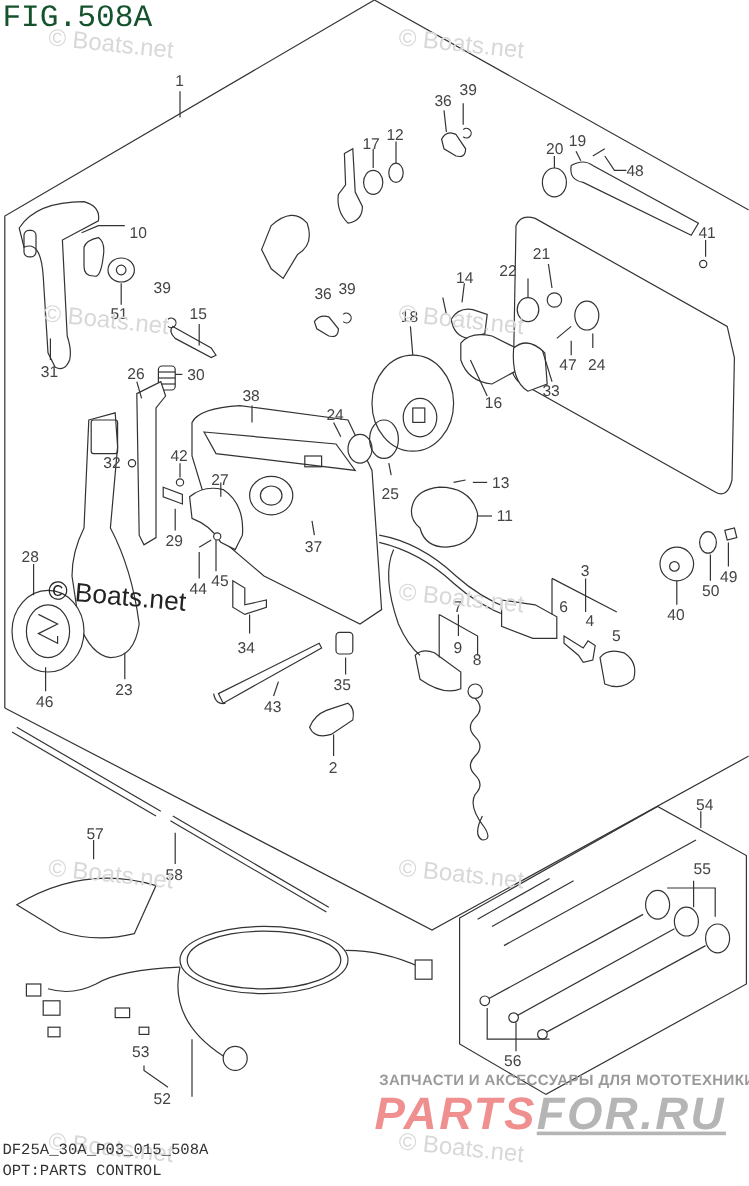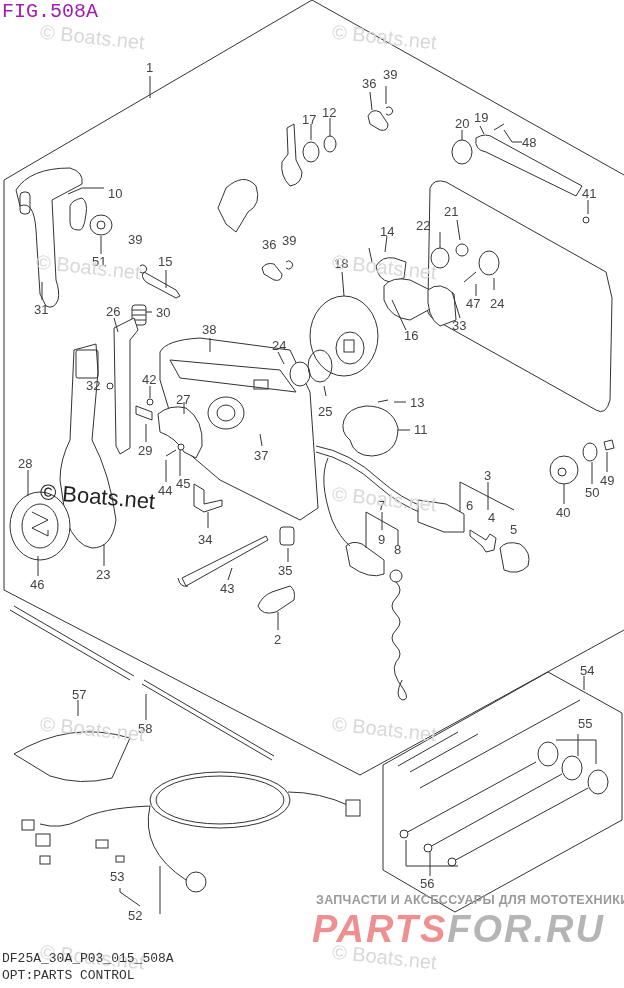--- a/index.html
+++ b/index.html
@@ -1,27 +1,27 @@
 <!DOCTYPE html>
 <html><head>
 <meta charset="utf-8">
 <style>
   html, body { margin: 0; padding: 0; background: #ffffff; }
   body { width: 624px; height: 988px; position: relative; overflow: hidden; font-family: "Liberation Mono", "DejaVu Sans Mono", monospace; }
   #canvas { position: absolute; left: 0; top: 0; width: 624px; height: 988px; }
-  .fig-title { position: absolute; left: 2px; top: 0px; font-family: "Liberation Mono", "DejaVu Sans Mono", monospace; font-size: 20px; color: #a21caf; letter-spacing: 0px; }
+  .fig-title { position: absolute; left: 2px; top: 0px; font-family: "Liberation Mono", "DejaVu Sans Mono", monospace; font-size: 26px; color: #14532d; letter-spacing: 0px; }
   .foot { position: absolute; left: 2px; font-family: "Liberation Mono", "DejaVu Sans Mono", monospace; font-size: 13px; color: #333; }
   .foot.l1 { top: 951px; }
   .foot.l2 { top: 968px; }
   .wm { position: absolute; font-family: "Liberation Sans", sans-serif; font-size: 20px; color: #d8d8d8; transform: rotate(6deg); white-space: nowrap; }
   .wm.dark { color: #222; font-size: 22px; transform: rotate(5deg); }
   .ru-line { position: absolute; left: 316px; top: 893px; font-family: "Liberation Sans", sans-serif; font-weight: bold; font-size: 12.5px; color: #9a9a9a; letter-spacing: 0.3px; white-space: nowrap; }
   .ru-logo { position: absolute; left: 312px; top: 908px; font-family: "Liberation Sans", sans-serif; font-weight: bold; font-style: italic; font-size: 38px; letter-spacing: 2px; white-space: nowrap; }
   .ru-logo .a { color: #f08f8f; text-align: center; }
-  .ru-logo .b { color: #b5b5b5; }
+  .ru-logo .b { color: #b5b5b5; text-decoration: underline; }
   .lbl { font-family: "Liberation Sans", "DejaVu Sans", sans-serif; font-size: 13px; fill: #444; }
   .ln { stroke: #333; stroke-width: 1; fill: none; }
   .pt { stroke: #333; stroke-width: 1; fill: #fff; }
   .pt2 { stroke: #333; stroke-width: 1; fill: none; }
 </style>
 </head>
 <body>
 
 <svg id="canvas" viewBox="0 0 624 988" xmlns="http://www.w3.org/2000/svg">
 

